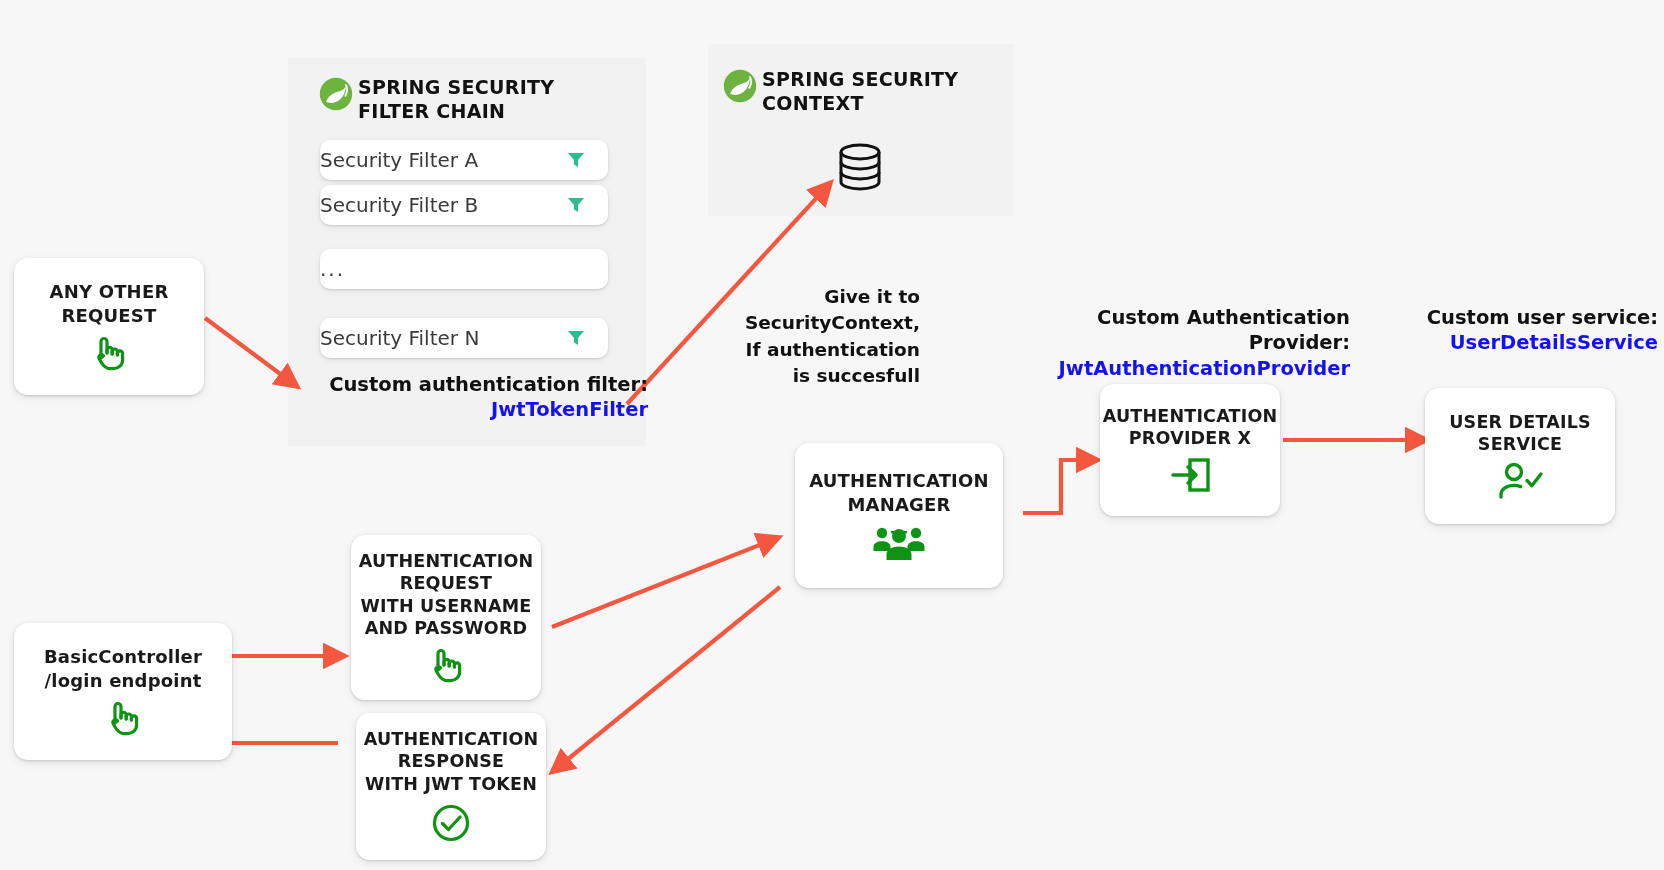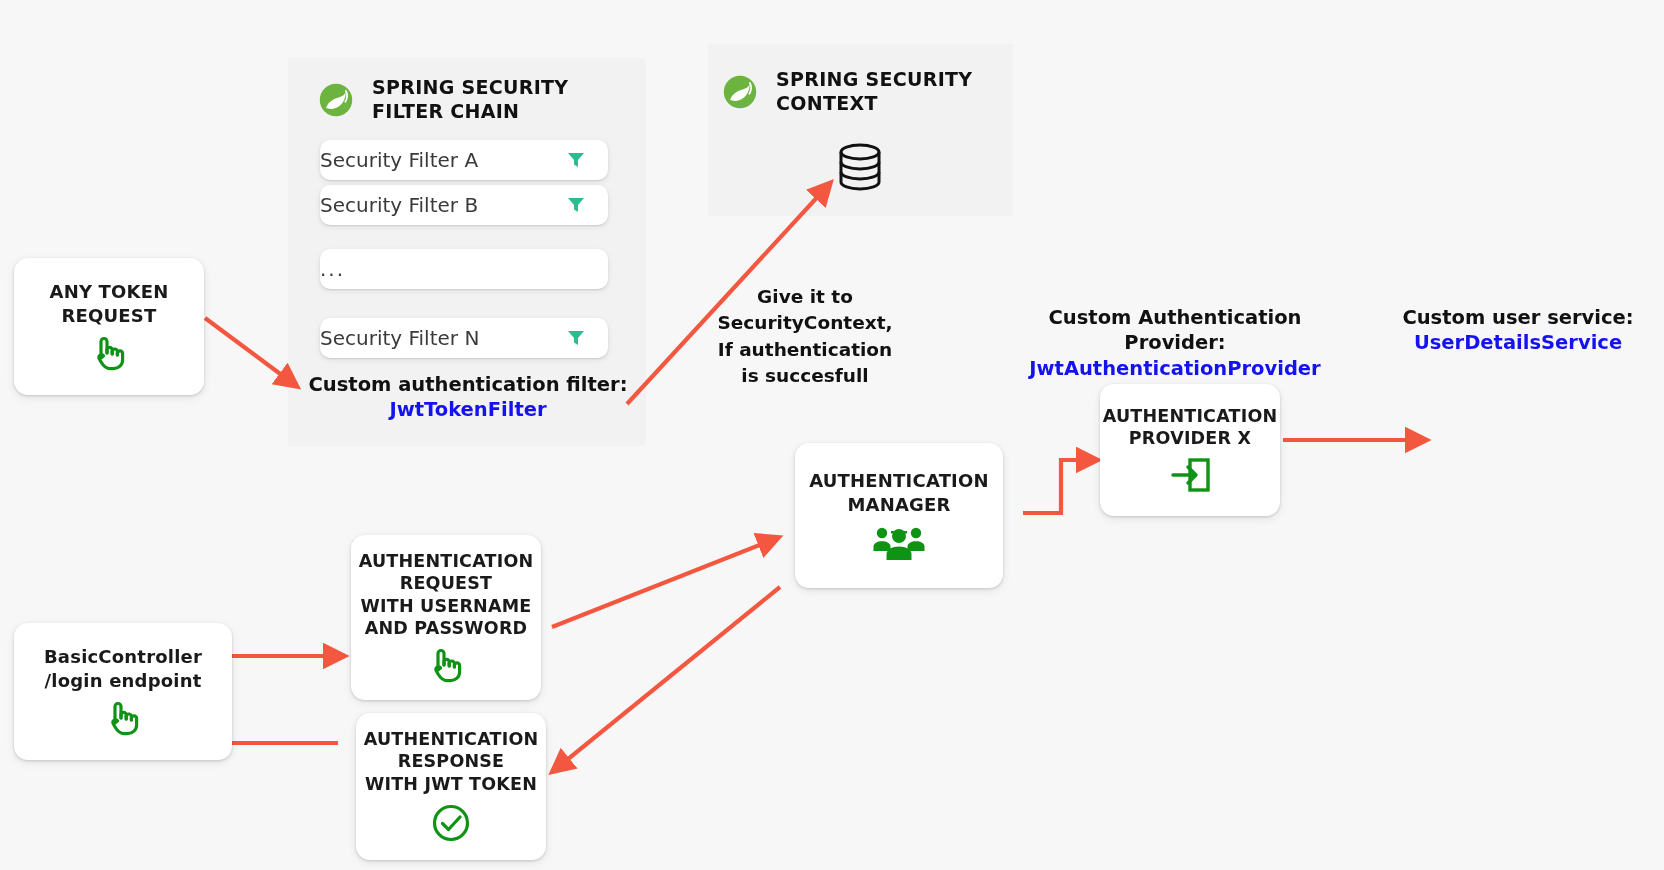--- a/index.html
+++ b/index.html
@@ -41,27 +41,27 @@
     box-sizing:border-box;
   }
   .pill .ptxt{
     font-size:20px;color:#3a3a3a;font-weight:400;
     font-family:"DejaVu Sans","Liberation Sans",sans-serif;
   }
   .pill .funnel{position:absolute;right:22px;top:50%;transform:translateY(-50%);line-height:0;}
 
   
   .heading{
-    position:absolute;text-align:center;font-weight:bold;
+    position:absolute;text-align:right;font-weight:bold;
     color:#111;line-height:1.3;
   }
   .heading .blue{color:#1512f0;display:block;}
 
   .sectionhead{
-    position:absolute;display:flex;align-items:center;gap:18px;
+    position:absolute;display:flex;gap:4px;
   }
   .sectionhead .shtxt{
     font-weight:bold;color:#111;font-size:19px;line-height:1.25;
     letter-spacing:.3px;text-align:left;
   }
   .leaf{line-height:0;}
 </style>
 </head>
 <body>
 
@@ -181,21 +181,21 @@
     <span class="blue">JwtAuthenticationProvider</span>
   </div>
 
   <div class="heading" style="left:1378px;top:305px;width:280px;font-size:19.5px;">
     <span>Custom user service:</span>
     <span class="blue">UserDetailsService</span>
   </div>
 
   <div class="card" style="left:14px;top:258px;width:190px;height:137px;">
     <div class="ttl" style="font-size:18px;">
-      <span>ANY TOKEN</span><br>
+      <span>ANY OTHER</span><br>
       <span>REQUEST</span>
     </div>
     <div class="ico">
       <svg width="40" height="40" viewBox="0 0 40 40">
         <g fill="none" stroke="#0f9314" stroke-width="3.2" stroke-linejoin="round" stroke-linecap="round">
           <path d="M12 22V8.5a3 3 0 0 1 6 0V20"></path>
           <path d="M18 20v-3a2.6 2.6 0 0 1 5.2 0V21"></path>
           <path d="M23.2 21v-2.4a2.6 2.6 0 0 1 5.2 0V22"></path>
           <path d="M28.4 22v-1.5a2.6 2.6 0 0 1 5.2 0V27c0 5-4 8.6-9 8.6h-3.4c-4.4 0-6.6-2.4-9-6.4l-2-3.4a2.7 2.7 0 0 1 4.4-3L12 25"></path>
         </g>
@@ -280,14 +280,27 @@
     </div>
     <div class="ico">
       <svg width="44" height="40" viewBox="0 0 44 40">
         <rect x="22" y="5" width="18" height="30" fill="none" stroke="#0f9314" stroke-width="3.4"></rect>
         <path d="M5 20h22" stroke="#0f9314" stroke-width="3.4" stroke-linecap="round"></path>
         <path d="M20 12l8 8-8 8" fill="none" stroke="#0f9314" stroke-width="3.4" stroke-linecap="round" stroke-linejoin="round"></path>
       </svg>
     </div>
   </div>
 
+  <div class="card" style="left:1425px;top:388px;width:190px;height:136px;">
+    <div class="ttl" style="font-size:17.5px;">
+      <span>USER DETAILS</span><br>
+      <span>SERVICE</span>
+    </div>
+    <div class="ico">
+      <svg width="48" height="40" viewBox="0 0 48 40">
+        <circle cx="18" cy="11" r="7.5" fill="none" stroke="#0f9314" stroke-width="3.4"></circle>
+        <path d="M5 36v-2.4c0-5.4 5.8-9.2 13-9.2 2.4 0 4.7.4 6.7 1.2" fill="none" stroke="#0f9314" stroke-width="3.4" stroke-linecap="round"></path>
+        <path d="M31 19.5l4.8 5.2L45 13" fill="none" stroke="#0f9314" stroke-width="3.4" stroke-linecap="round" stroke-linejoin="round"></path>
+      </svg>
+    </div>
+  </div>
 
 </div>
 
 </body></html>

